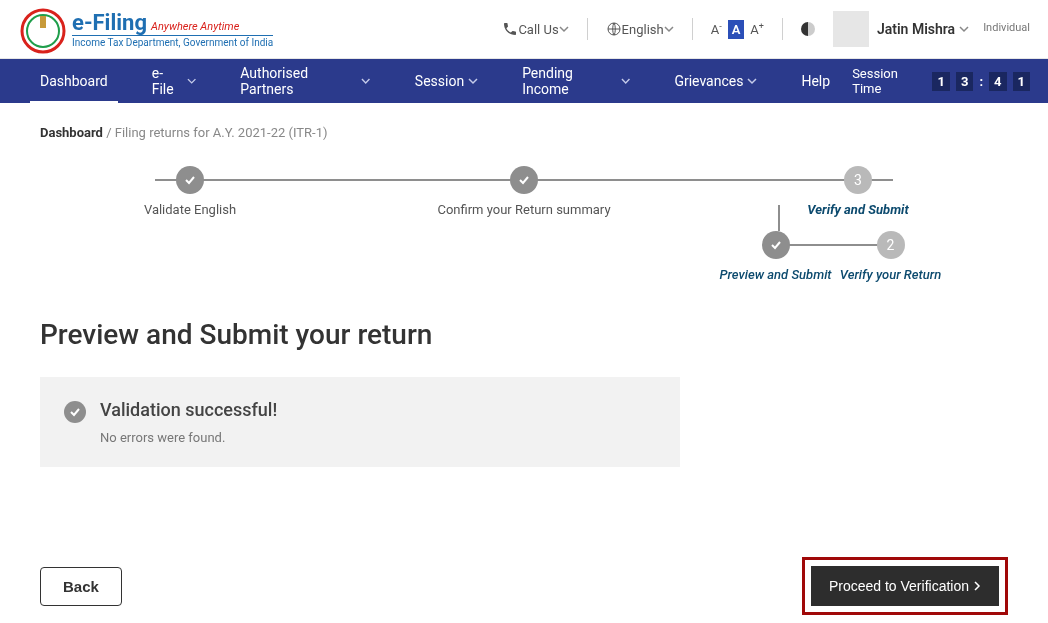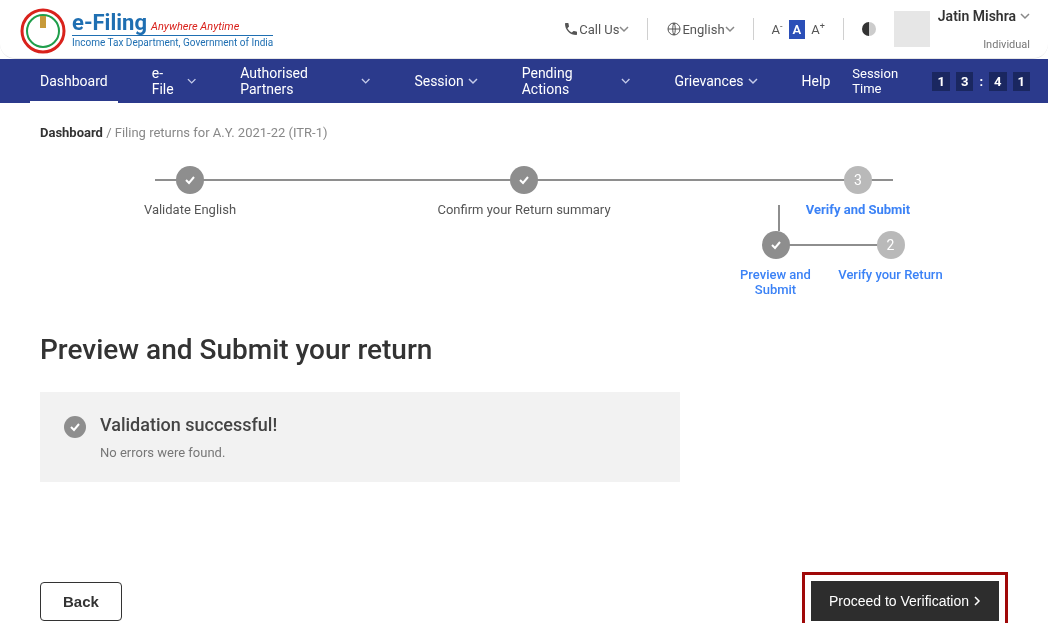--- a/index.html
+++ b/index.html
@@ -1,36 +1,36 @@
 <!DOCTYPE html>
 <html><head>
 <meta charset="utf-8">
 <style>
   * { box-sizing: border-box; margin: 0; padding: 0; }
   body { font-family: -apple-system, BlinkMacSystemFont, "Segoe UI", Roboto, Arial, sans-serif; color:#212529; width:1048px; background:#fff; }
   
-  .topbar { display:flex; align-items:center; justify-content:space-between; padding: 6px 18px 6px 18px; border-bottom:1px solid #e6e6e6;border-radius:15px; }
+  .topbar { display:flex; align-items:center; justify-content:space-between; padding: 6px 18px 6px 18px; border-bottom:1px solid #e6e6e6; }
   .brand { display:flex; align-items:center; gap:8px; }
   .emblem { width:46px; height:46px; border-radius:50%; border:2px solid #fff;}
   .brand-text { display:flex; flex-direction:column; }
   .brand-line1 { display:flex; align-items:baseline; gap:4px;}
   .efiling { color:#1f6fb2; font-weight:700; font-size:22px; }
   .tagline { color:#d9221c; font-size:11px; font-style:italic; }
   .deptline { color:#1f6fb2; font-size:10px; border-top:1px solid #1f6fb2; padding-top:1px; }
   .top-right { display:flex; align-items:center; gap:18px; }
   .top-item { display:flex; align-items:center; color:#555; font-size:13px; cursor:pointer;}
   .divider-v { width:1px; height:22px; background:#d0d0d0; }
   .font-boxes{display:flex;align-items:center;gap:6px;}
   .font-a{font-size:13px;color:#555;}
   .font-a-sup{font-size:9px;vertical-align:super;}
   .font-a-filled{background:#2b4fb8;color:#fff;padding:2px 4px;font-size:13px;font-weight:600;}
   .contrast-dot{display:inline-block;width:14px;height:14px;border-radius:50%;background:linear-gradient(90deg,#333 50%,#ccc 50%);}
   .user-block{display:flex;align-items:center;gap:8px;}
   .avatar{width:36px;height:36px;background:#e6e6e6;}
-  .user-text{display:flex;flex-direction:column;gap:14px;}
+  .user-text{display:flex;flex-direction:row;gap:14px;}
   .user-name{font-size:14px;color:#333;font-weight:600;display:flex;align-items:center;gap:4px;}
   .user-role{font-size:11px;color:#777;text-align:right;}
   svg.chev{width:10px;height:10px;}
   svg.icon{width:16px;height:16px;}
   
   .navbar{background:#2b3a8c;color:#fff;display:flex;align-items:center;justify-content:space-between;padding:0 18px;height:44px;}
   .nav-left{display:flex;align-items:center;gap:0;}
   .nav-item{padding:0 22px;height:44px;display:flex;align-items:center;font-size:14px;cursor:pointer;gap:4px;}
   .nav-item.active{position:relative;}
   .nav-item.active::after{content:"";position:absolute;left:12px;right:12px;bottom:-1px;height:3px;background:#fff;}
@@ -42,21 +42,21 @@
   .breadcrumb{font-size:13px;color:#888;margin-bottom:26px;}
   .breadcrumb .root{color:#333;font-weight:700;}
   
   .stepper{position:relative;margin:0 60px 10px 60px;}
   .step-row{display:flex;justify-content:space-between;align-items:flex-start;position:relative;}
   .step-line{position:absolute;top:13px;left:0;right:0;height:2px;background:#8e8e8e;z-index:0;}
   .step{display:flex;flex-direction:column;align-items:center;width:180px;z-index:1;position:relative;}
   .step-bubble{width:28px;height:28px;border-radius:50%;display:flex;align-items:center;justify-content:center;color:#fff;font-size:14px;background:#8e8e8e;}
   .step-bubble.light{background:#b9b9b9;}
   .step-label{font-size:13px;color:#555;margin-top:8px;text-align:center;}
-  .step-label.bold{font-weight:700;color:#3b82f6;}
+  .step-label.bold{font-weight:700;color:#0c4a6e;font-style:italic;}
   .substepper{margin-top:14px;display:flex;justify-content:flex-end;}
   .sub-inner{display:flex;align-items:flex-start;position:relative;padding-right:0px;}
   .step-sub{display:flex;flex-direction:column;align-items:center;width:120px;z-index:1;}
   .sub-line{position:absolute;top:13px;height:2px;background:#8e8e8e;}
   
   h1.page-title{font-size:28px;font-weight:500;color:#333;margin:36px 0 26px 0;}
   
   .card{background:#f2f2f2;padding:22px 24px;max-width:640px;}
   .card-row{display:flex;gap:14px;align-items:flex-start;}
   .card-check{width:22px;height:22px;border-radius:50%;background:#8e8e8e;display:flex;align-items:center;justify-content:center;flex-shrink:0;margin-top:2px;}
@@ -150,21 +150,21 @@
           <path d="M1 3l4 4 4-4" fill="none" stroke="#c5cbea" stroke-width="1.5"></path>
         </svg>
       </div>
     <div class="nav-item">
         <span>Session</span>
         <svg class="chev" viewBox="0 0 10 10">
           <path d="M1 3l4 4 4-4" fill="none" stroke="#c5cbea" stroke-width="1.5"></path>
         </svg>
       </div>
     <div class="nav-item">
-        <span>Pending Actions</span>
+        <span>Pending Income</span>
         <svg class="chev" viewBox="0 0 10 10">
           <path d="M1 3l4 4 4-4" fill="none" stroke="#c5cbea" stroke-width="1.5"></path>
         </svg>
       </div>
     <div class="nav-item">
         <span>Grievances</span>
         <svg class="chev" viewBox="0 0 10 10">
           <path d="M1 3l4 4 4-4" fill="none" stroke="#c5cbea" stroke-width="1.5"></path>
         </svg>
       </div>

